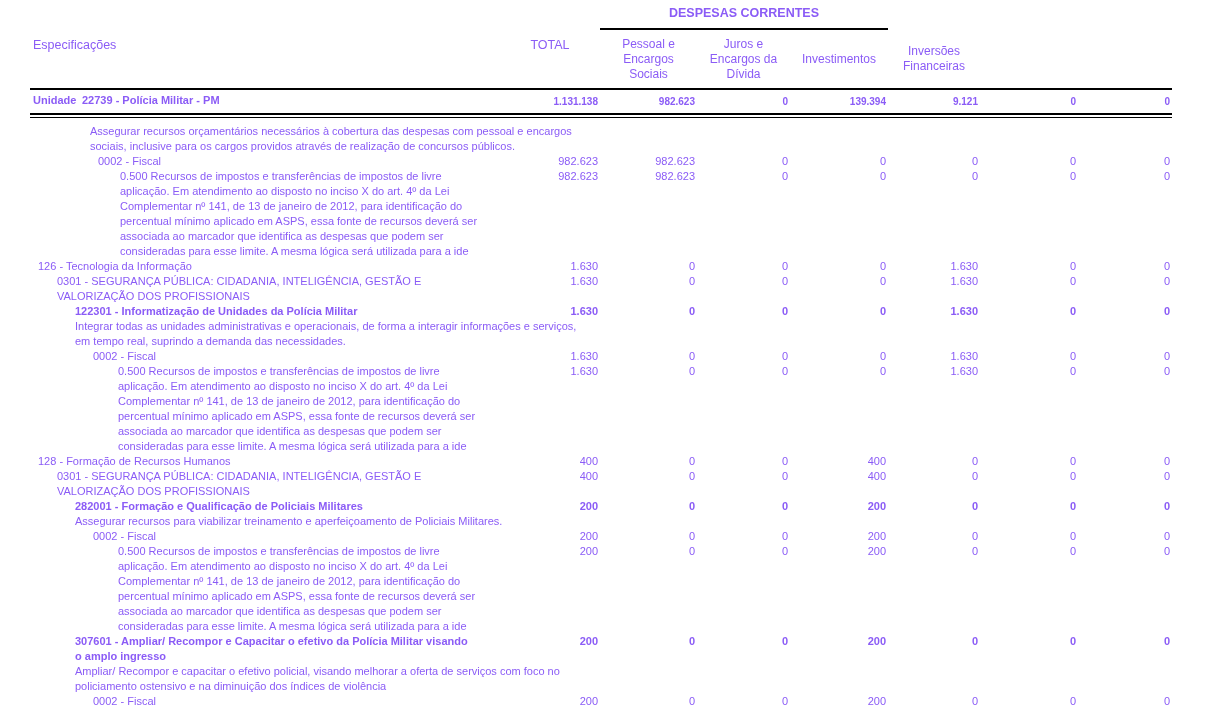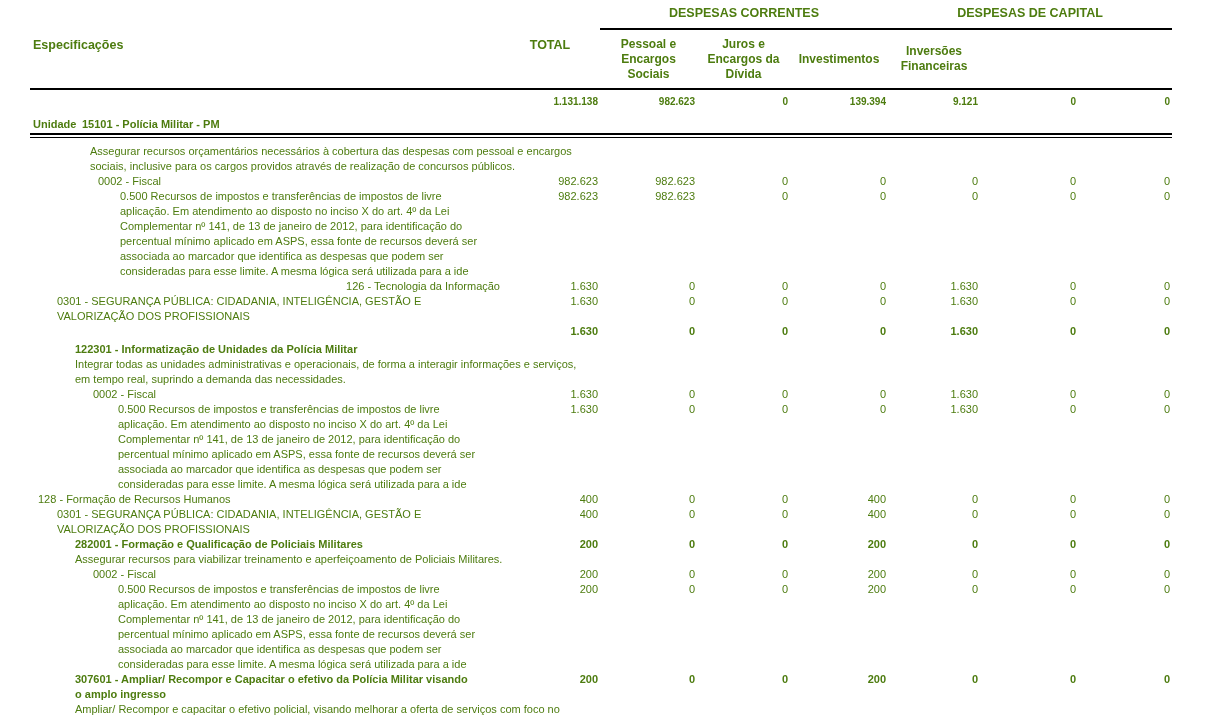--- a/index.html
+++ b/index.html
@@ -1,21 +1,21 @@
 <!DOCTYPE html>
 <html><head>
 <meta charset="utf-8">
 <style>
   * { margin: 0; padding: 0; box-sizing: border-box; }
   html, body { background: #ffffff; }
   .page {
     width: 1227px; height: 716px;
     background: #ffffff;
     font-family: "Liberation Sans", sans-serif;
-    color: #4d7c0f;
+    color: #8b5cf6;
     overflow: hidden;
     position: relative;
   }
   .report { margin-left: 30px; width: 1142px; padding-top: 2px; }
 
   .row {
     display: grid;
     grid-template-columns: 470px 100px 97px 93px 98px 92px 98px 94px;
   }
 
@@ -26,35 +26,35 @@
     border-bottom: 2px solid #000;
     text-align: center;
     font-weight: bold;
     font-size: 12.5px;
     padding-top: 4px;
   }
   .hgroup .group.g1 { grid-column: 3 / 6; }
   .hgroup .group.g2 { grid-column: 6 / 9; }
 
   .hcols { height: 60px; border-bottom: 2px solid #000; }
-  .hc { font-weight: bold; font-size: 12.5px; }
+  .hc { font-weight: normal; font-size: 12.5px; }
   .hc.spec { padding-top: 8px; padding-left: 3px; }
   .hc.total { padding-top: 8px; text-align: center; }
   .hc.colname {
     display: flex; align-items: center; justify-content: center;
     text-align: center;
     white-space: pre-line;
     font-size: 12px;
     line-height: 15px;
   }
 
   
   .unidade { font-weight: bold; font-size: 11px; padding: 4px 0 3px 0; }
   .unidade .lab { padding-left: 3px; }
-  .u-word { display: inline-block; width: 49px; margin-top: 24px; }
+  .u-word { display: inline-block; width: 49px; }
   .double-rule {
     border-top: 2px solid #000;
     border-bottom: 1px solid #000;
     height: 5px;
   }
 
   
   .tbody { margin-top: 6px; }
   .brow { font-size: 11px; }
   .brow .lab { min-width: 0; overflow: visible; }
@@ -71,40 +71,39 @@
 </style>
 </head>
 <body>
 
 <div class="page">
   <div class="report">
 
     <div class="row hgroup">
       <div class="spacer"></div>
       <div class="group g1">DESPESAS CORRENTES</div>
-      <div class="group g2">DESPESAS DE CAPITAL</div>
     </div>
 
     <div class="row hcols">
       <div class="hc spec">Especificações</div>
       <div class="hc total">TOTAL</div>
       <div class="hc colname">Pessoal e
 Encargos
 Sociais</div>
       <div class="hc colname">Juros e
 Encargos da
 Dívida</div>
       <div class="hc colname">Investimentos</div>
       <div class="hc colname">Inversões
 Financeiras</div>
     </div>
 
     <div class="row unidade">
       <div class="lab">
-        <span class="u-word">Unidade</span><span class="u-name">15101 - Polícia Militar - PM</span>
+        <span class="u-word">Unidade</span><span class="u-name">22739 - Polícia Militar - PM</span>
       </div>
       <div class="val">1.131.138</div>
       <div class="val">982.623</div>
       <div class="val">0</div>
       <div class="val">139.394</div>
       <div class="val">9.121</div>
       <div class="val">0</div>
       <div class="val">0</div>
     </div>
     <div class="double-rule"></div>
@@ -146,21 +145,21 @@
           </div>
           <div class="val">982.623</div>
           <div class="val">982.623</div>
           <div class="val">0</div>
           <div class="val">0</div>
           <div class="val">0</div>
           <div class="val">0</div>
           <div class="val">0</div>
         </div>
         <div class="row brow">
-          <div class="lab" style="padding-left: 8px; text-align: right;">
+          <div class="lab" style="padding-left: 8px;">
             <div class="ln">126 - Tecnologia da Informação</div>
           </div>
           <div class="val">1.630</div>
           <div class="val">0</div>
           <div class="val">0</div>
           <div class="val">0</div>
           <div class="val">1.630</div>
           <div class="val">0</div>
           <div class="val">0</div>
         </div>
@@ -171,21 +170,21 @@
           </div>
           <div class="val">1.630</div>
           <div class="val">0</div>
           <div class="val">0</div>
           <div class="val">0</div>
           <div class="val">1.630</div>
           <div class="val">0</div>
           <div class="val">0</div>
         </div>
         <div class="row brow bold">
-          <div class="lab" style="padding-left: 45px; margin-top: 18px;">
+          <div class="lab" style="padding-left: 45px;">
             <div class="ln">122301 - Informatização de Unidades da Polícia Militar</div>
           </div>
           <div class="val">1.630</div>
           <div class="val">0</div>
           <div class="val">0</div>
           <div class="val">0</div>
           <div class="val">1.630</div>
           <div class="val">0</div>
           <div class="val">0</div>
         </div>

